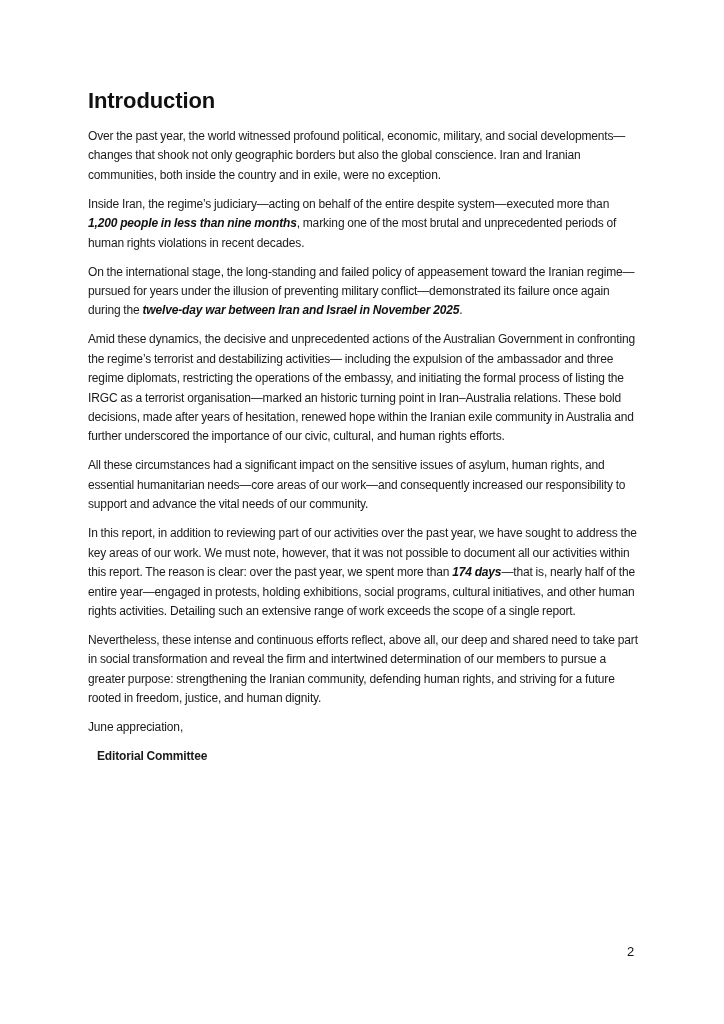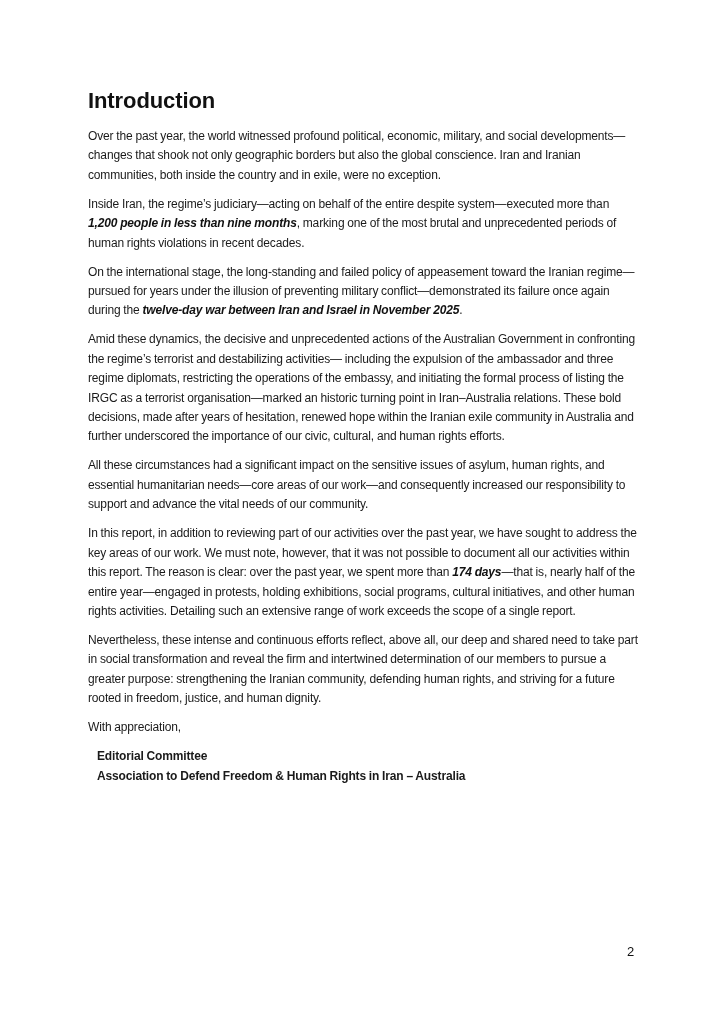--- a/index.html
+++ b/index.html
@@ -69,23 +69,22 @@
     <p>
       <span>All these circumstances had a significant impact on the sensitive issues of asylum, human rights, and essential humanitarian needs—core areas of our work—and consequently increased our responsibility to support and advance the vital needs of our community.</span>
     </p>
     <p>
       <span>In this report, in addition to reviewing part of our activities over the past year, we have sought to address the key areas of our work. We must note, however, that it was not possible to document all our activities within this report. The reason is clear: over the past year, we spent more than </span><b>174 days</b><span>—that is, nearly half of the entire year—engaged in protests, holding exhibitions, social programs, cultural initiatives, and other human rights activities. Detailing such an extensive range of work exceeds the scope of a single report.</span>
     </p>
     <p>
       <span>Nevertheless, these intense and continuous efforts reflect, above all, our deep and shared need to take part in social transformation and reveal the firm and intertwined determination of our members to pursue a greater purpose: strengthening the Iranian community, defending human rights, and striving for a future rooted in freedom, justice, and human dignity.</span>
     </p>
     <p>
-      <span>With appreciation,</span>
+      <span>June appreciation,</span>
     </p>
   </div>
 
   <p class="sig">
     <span>Editorial Committee</span>
-    <span>Association to Defend Freedom &amp; Human Rights in Iran – Australia</span>
   </p>
 </div>
 
 <div class="page-number">2</div>
 
 </body></html>

